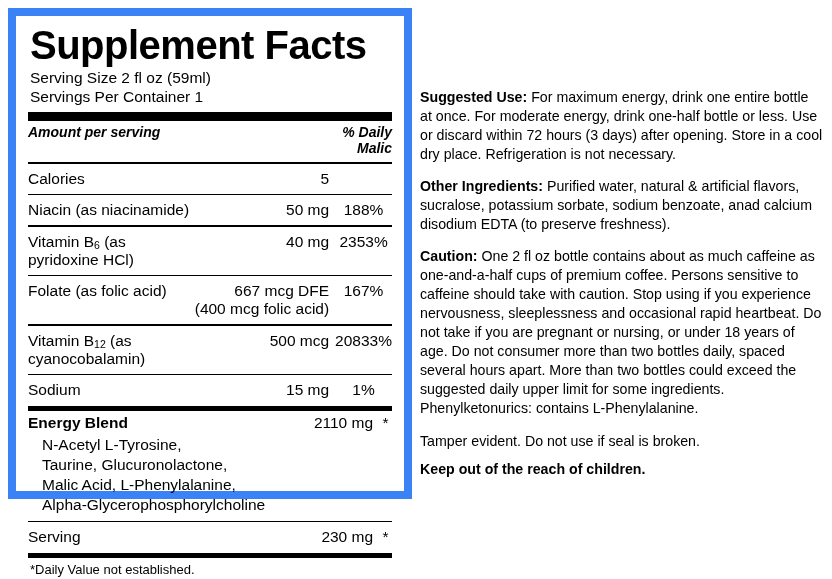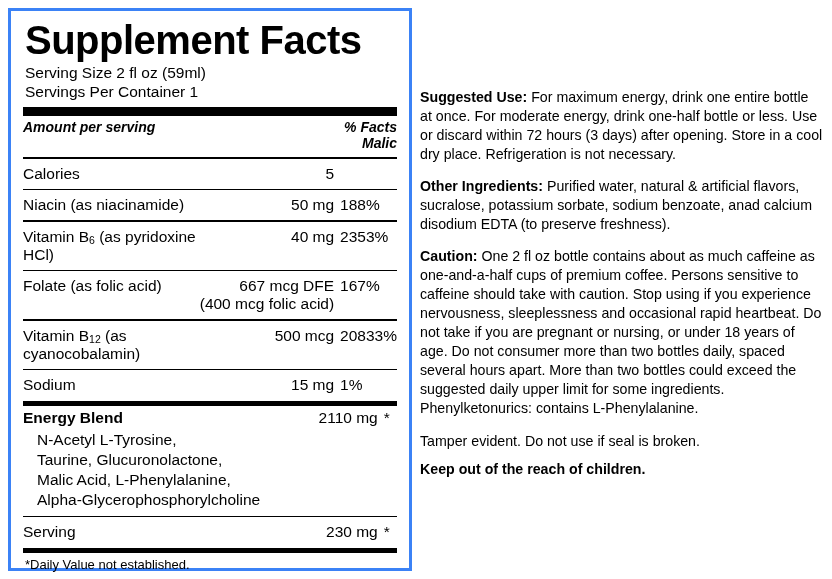--- a/index.html
+++ b/index.html
@@ -17,22 +17,22 @@
     background: #ffffff;
     overflow: hidden;
   }
 
   
   .panel-left {
     position: absolute;
     left: 8px;
     top: 8px;
     width: 404px;
-    height: 563px;
-    border: 3px solid #3b82f6;
+    height: 491px;
+    border: 8px solid #3b82f6;
     background: #fff;
     padding: 8px 12px 4px 12px;
   }
 
   .sf-title {
     font-family: "Liberation Sans", sans-serif;
     font-size: 40px;
     font-weight: bold;
     line-height: 0.98;
     letter-spacing: -0.5px;
@@ -59,21 +59,21 @@
     width: 100%;
     border-collapse: collapse;
     font-size: 15.5px;
   }
   table.sf td {
     vertical-align: top;
     padding: 3px 0 3px 0;
   }
   .col-name   { text-align: left; }
   .col-amount { text-align: right; padding-right: 6px !important; white-space: nowrap; }
-  .col-dv     { text-align: left; white-space: nowrap; }
+  .col-dv     { text-align: center; white-space: nowrap; }
 
   .hdr-row td {
     font-weight: bold;
     font-size: 14px;
     padding-bottom: 2px;
     vertical-align: bottom;
     font-style: italic;
   }
   .hdr-dv {
     text-align: right;
@@ -136,21 +136,21 @@
     <div class="serving-line">Servings Per Container 1</div>
 
     <div class="rule-thick"></div>
 
     <table class="sf">
       <tbody>
           <tr class="hdr-row">
         <td class="col-name">Amount per serving</td>
         <td class="col-amount hdr-amount"></td>
         <td class="col-dv hdr-dv">
-          <div>% Facts</div>
+          <div>% Daily</div>
           <div>Malic</div>
         </td>
       </tr>
       <tr class="row-sep">
             <td colspan="3">
               <hr>
             </td>
           </tr>
 
       <tr>

